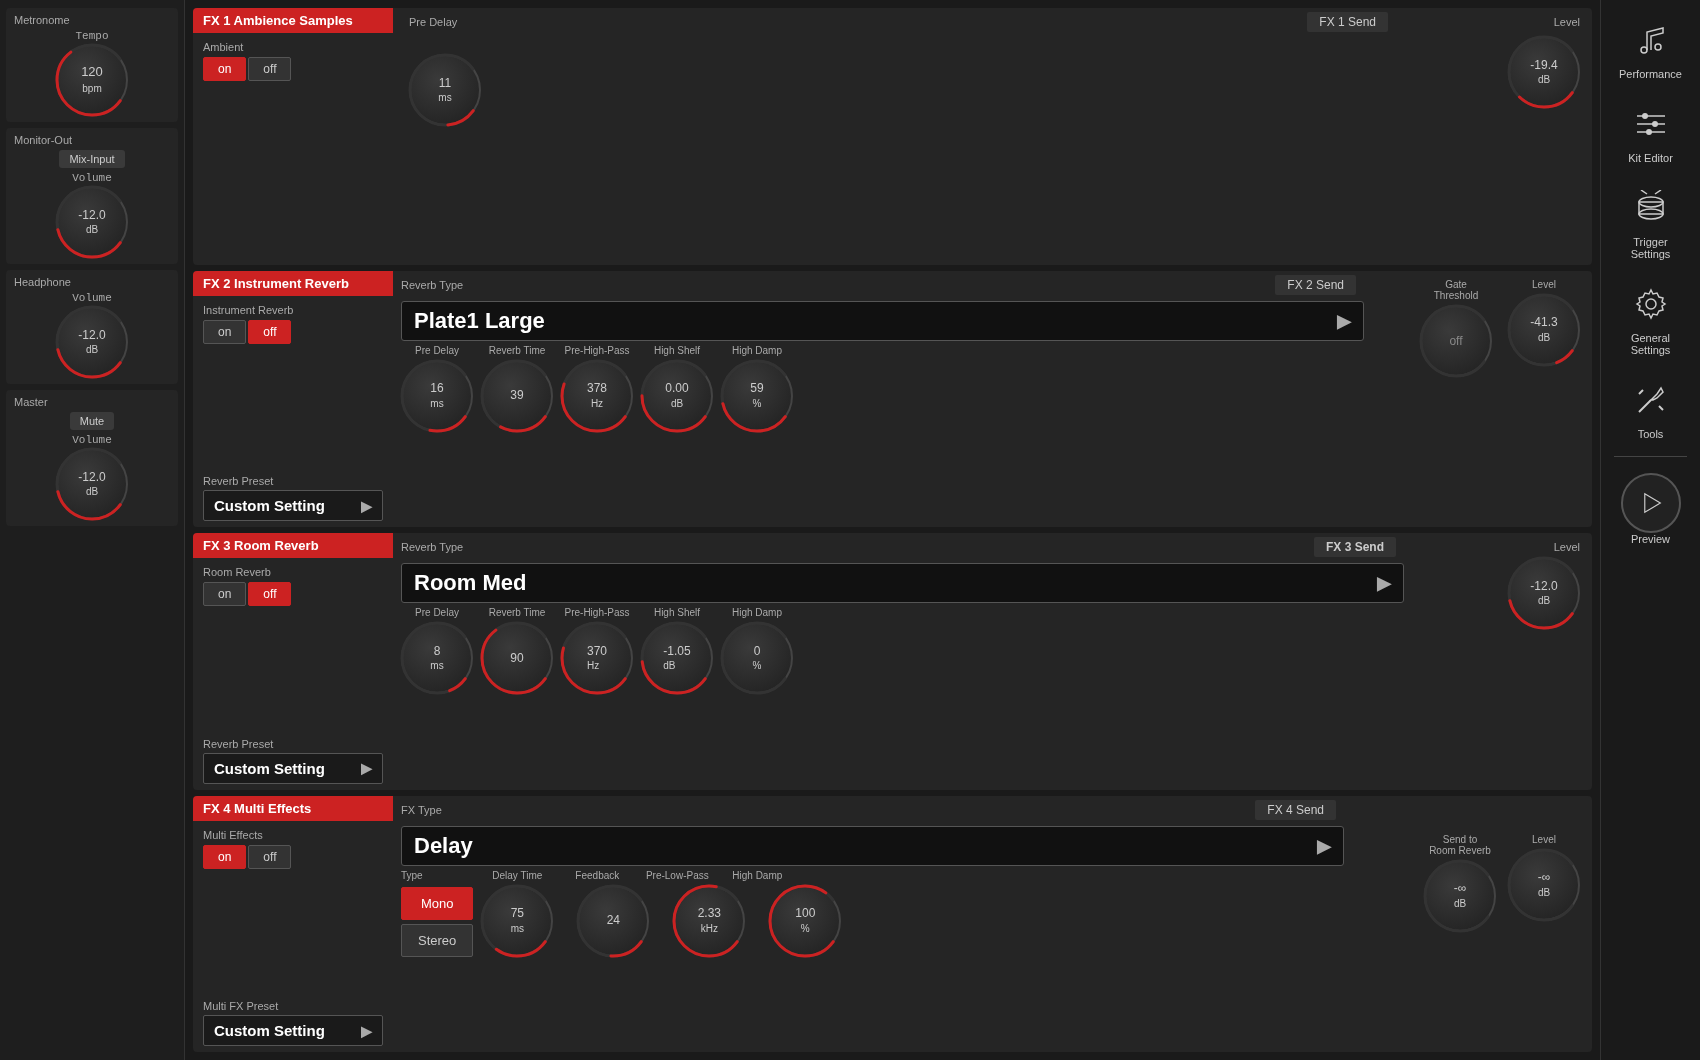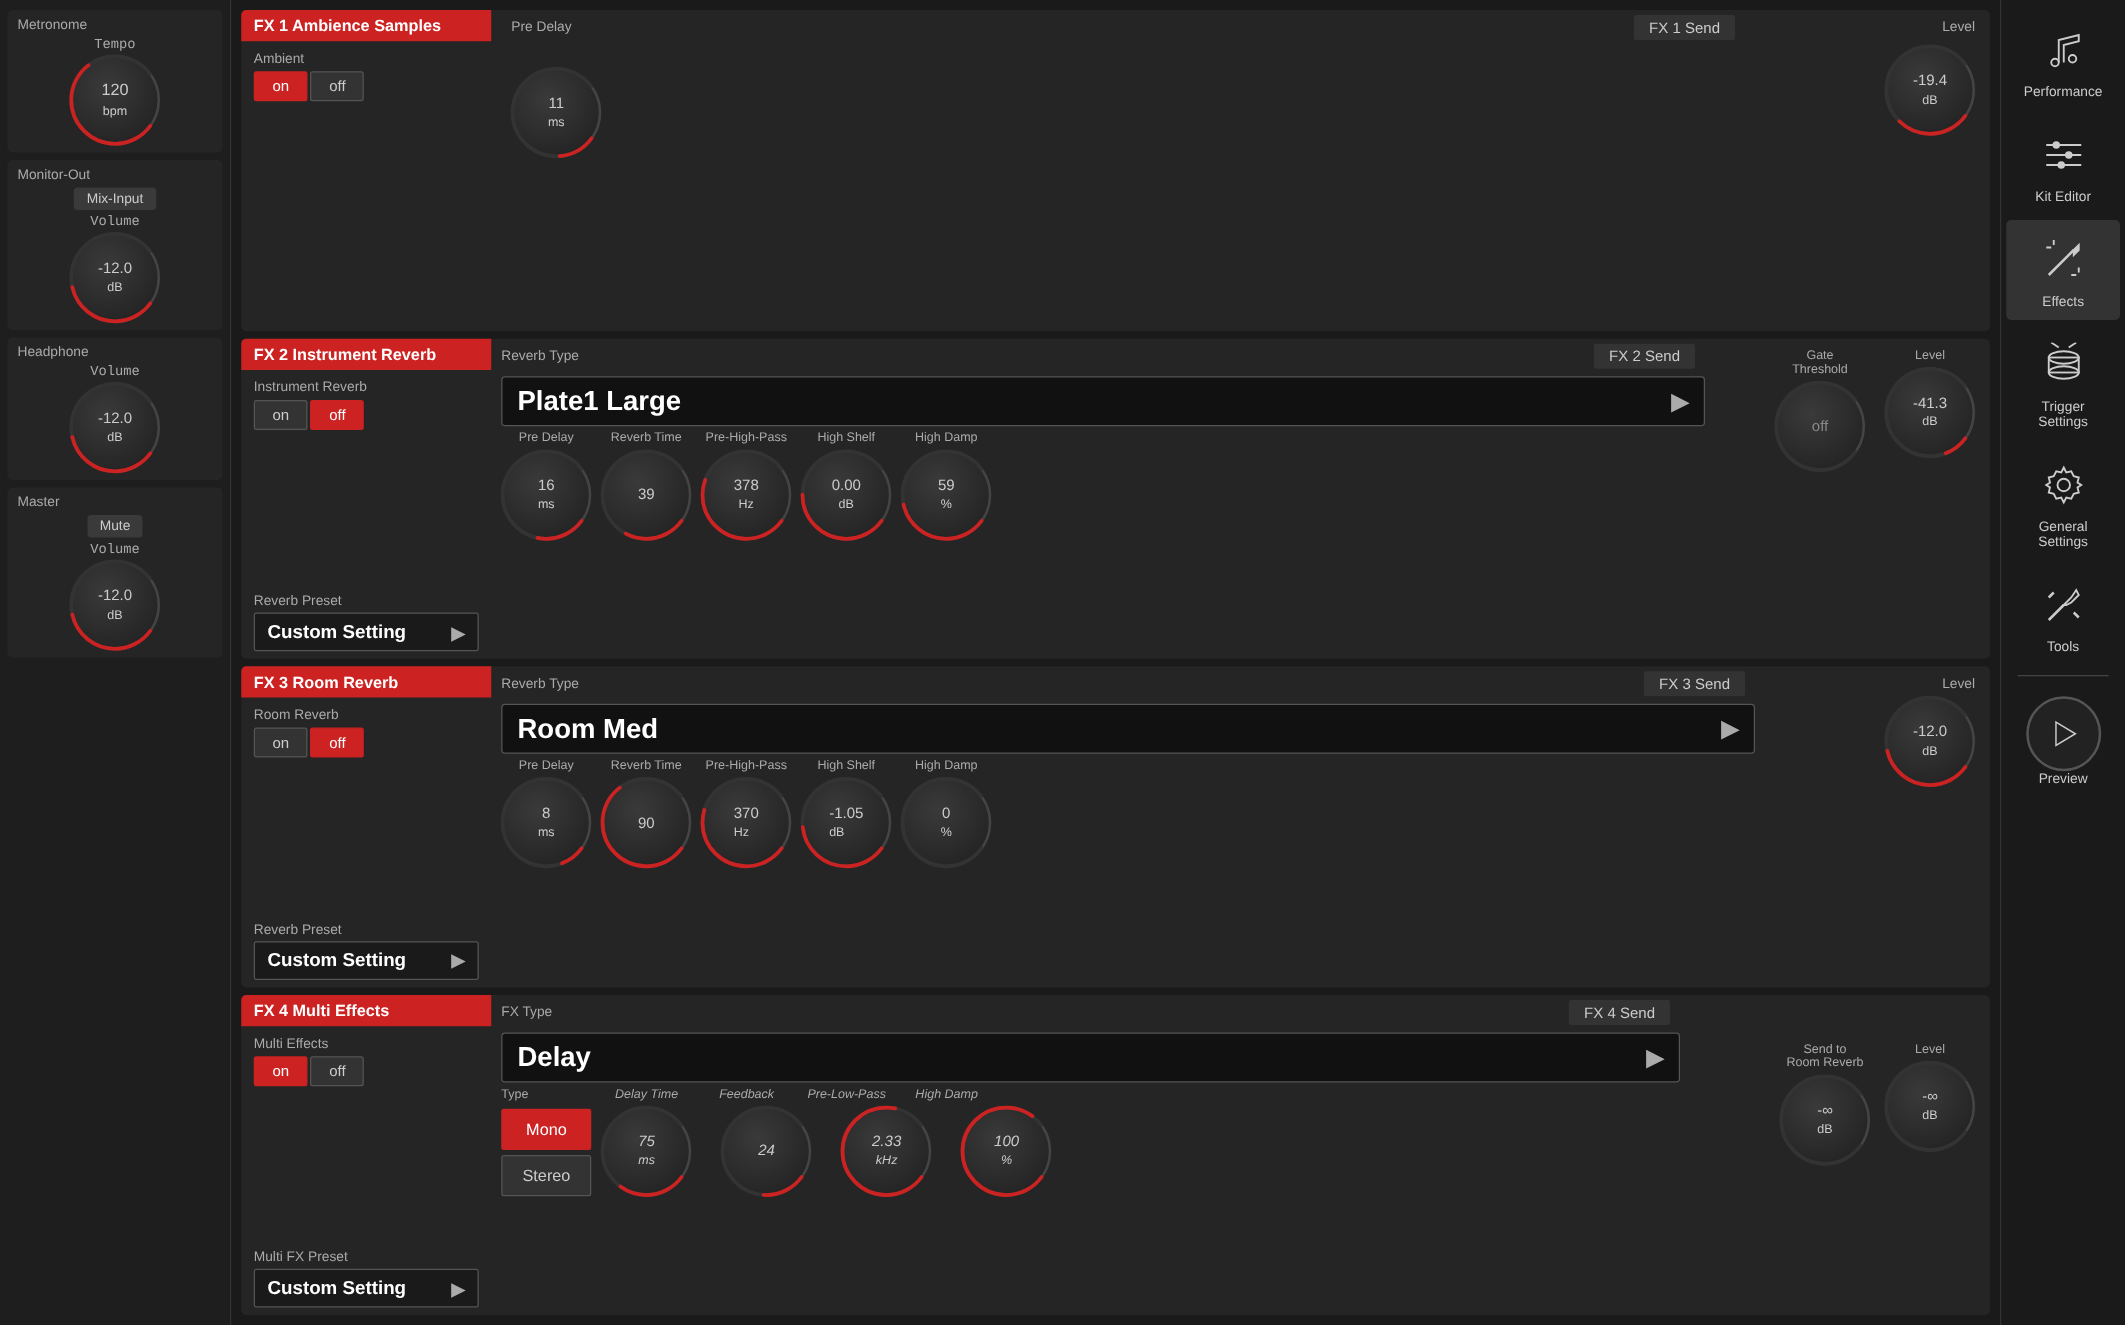--- a/index.html
+++ b/index.html
@@ -558,21 +558,21 @@
         <div class="preset-label">Reverb Preset</div>
         <div class="preset-box">
           <span>Custom Setting</span>
           <span class="preset-arrow">▶</span>
         </div>
       </div>
     </div>
     <div style="flex:1;display:flex;flex-direction:column;padding:0 8px;">
       <div class="header-row">
         <div style="font-size:11px;color:#aaa;">Reverb Type</div>
-        <div style="background:#333;border-radius:2px;padding:3px 12px;font-size:12px;color:#ccc;">FX 3 Send</div>
+        <div style="background:#333;border-radius:2px;padding:3px 12px;font-size:12px;color:#ccc;font-weight:bold;">FX 3 Send</div>
       </div>
       <div class="reverb-type-bar">
         <span>Room Med</span>
         <span class="reverb-type-arrow">▶</span>
       </div>
       <div style="display:flex;gap:8px;font-size:10px;color:#aaa;margin-bottom:4px;">
         <div style="width:72px;text-align:center;">Pre Delay</div>
         <div style="width:72px;text-align:center;">Reverb Time</div>
         <div style="width:72px;text-align:center;">Pre-High-Pass</div>
         <div style="width:72px;text-align:center;">High Shelf</div>
@@ -696,21 +696,21 @@
         <span class="reverb-type-arrow">▶</span>
       </div>
       <div style="display:flex;gap:8px;align-items:flex-start;">
 
         <div style="display:flex;flex-direction:column;gap:4px;">
           <div style="font-size:10px;color:#aaa;margin-bottom:2px;">Type</div>
           <button class="fx-type-btn active">Mono</button>
           <button class="fx-type-btn">Stereo</button>
         </div>
 
-        <div style="display:flex;flex-direction:column;font-style:italic;">
+        <div style="display:flex;flex-direction:column;">
           <div style="display:flex;gap:8px;font-size:10px;color:#aaa;margin-bottom:4px;">
             <div style="width:72px;text-align:center;">Delay Time</div>
             <div style="width:72px;text-align:center;">Feedback</div>
             <div style="width:72px;text-align:center;">Pre-Low-Pass</div>
             <div style="width:72px;text-align:center;">High Damp</div>
           </div>
           <div style="display:flex;gap:24px;">
             <div class="fx-knob-item">
               <div style="position:relative;width:72px;height:72px;">
                 <svg style="position:absolute;top:-5px;left:-5px;width:82px;height:82px;" viewBox="0 0 82 82">
@@ -828,33 +828,20 @@
         <line x1="4" y1="18" x2="32" y2="18" stroke="#ccc" stroke-width="1.5"></line>
         <line x1="4" y1="26" x2="32" y2="26" stroke="#ccc" stroke-width="1.5"></line>
         <circle cx="12" cy="10" r="3" fill="#ccc" stroke="none"></circle>
         <circle cx="22" cy="18" r="3" fill="#ccc" stroke="none"></circle>
         <circle cx="16" cy="26" r="3" fill="#ccc" stroke="none"></circle>
       </svg>
     </div>
     <div class="right-sidebar-label">Kit Editor</div>
   </div>
 
-  <div class="right-sidebar-item" style="background:#333;">
-    <div class="right-icon">
-      <svg viewBox="0 0 36 36">
-        <line x1="6" y1="30" x2="26" y2="10" stroke="#ccc" stroke-width="2"></line>
-        <polygon points="26,10 30,6 30,10 26,14" fill="#ccc"></polygon>
-        <line x1="10" y1="6" x2="10" y2="2" stroke="#ccc" stroke-width="1.5"></line>
-        <line x1="8" y1="8" x2="4" y2="8" stroke="#ccc" stroke-width="1.5"></line>
-        <line x1="30" y1="28" x2="30" y2="24" stroke="#ccc" stroke-width="1.5"></line>
-        <line x1="28" y1="30" x2="24" y2="30" stroke="#ccc" stroke-width="1.5"></line>
-      </svg>
-    </div>
-    <div class="right-sidebar-label">Effects</div>
-  </div>
 
   <div class="right-sidebar-item">
     <div class="right-icon">
       <svg viewBox="0 0 36 36">
         <ellipse cx="18" cy="12" rx="12" ry="5" stroke="#ccc" stroke-width="1.5" fill="none"></ellipse>
         <rect x="6" y="12" width="24" height="12" stroke="#ccc" stroke-width="1.5" fill="none" rx="0"></rect>
         <ellipse cx="18" cy="24" rx="12" ry="5" stroke="#ccc" stroke-width="1.5" fill="none"></ellipse>
         <line x1="22" y1="4" x2="28" y2="0" stroke="#ccc" stroke-width="1.5"></line>
         <line x1="14" y1="4" x2="8" y2="0" stroke="#ccc" stroke-width="1.5"></line>
       </svg>

